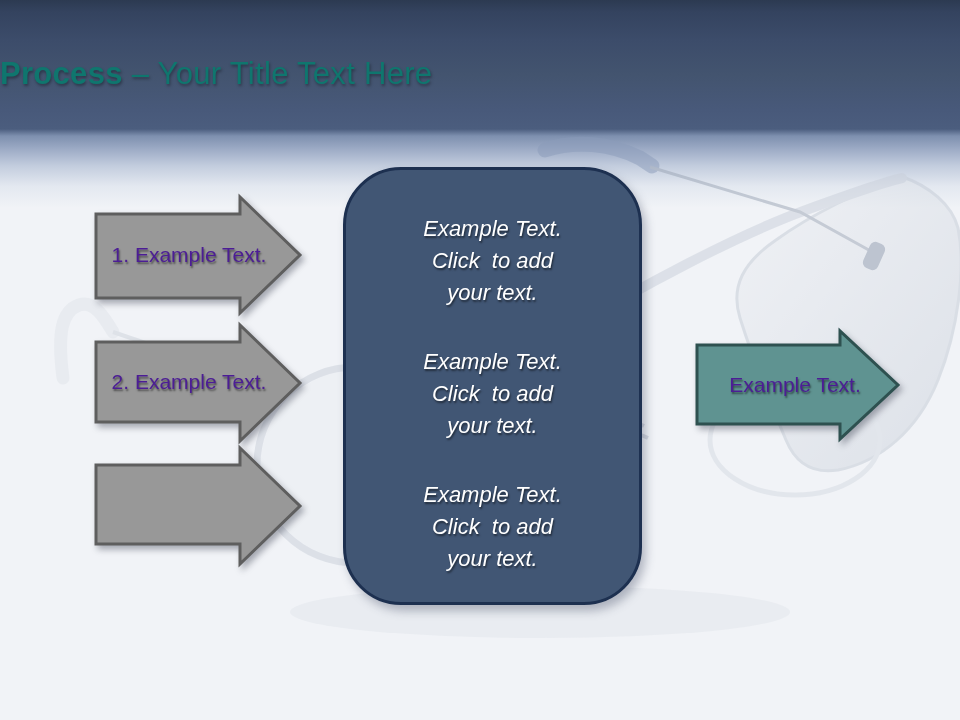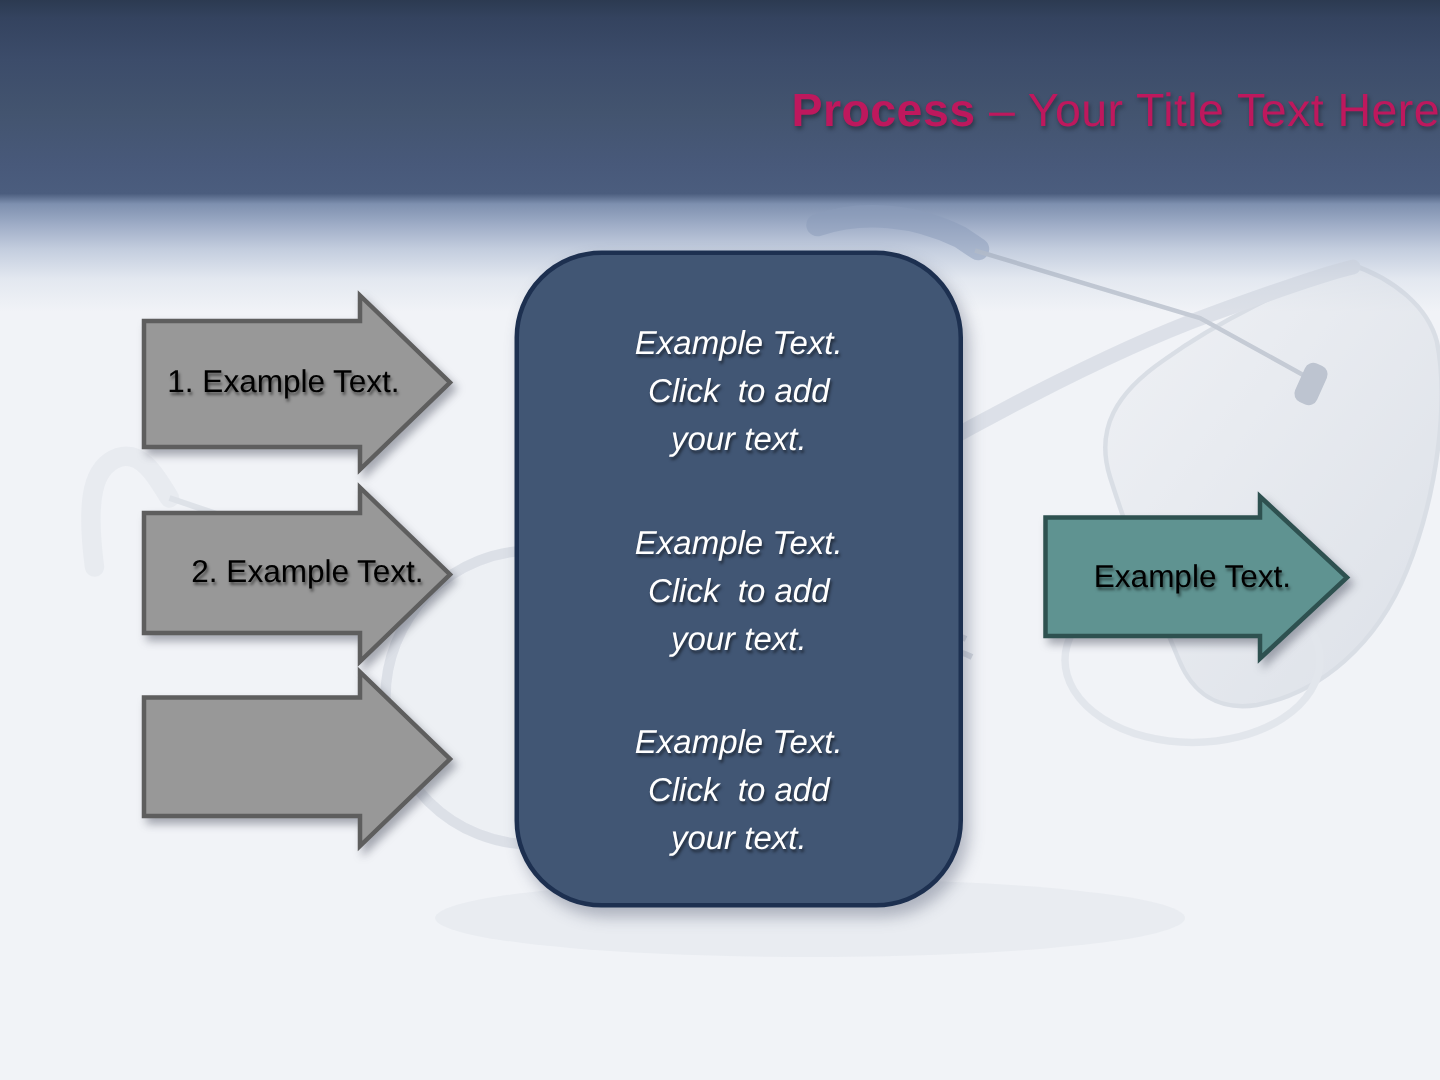--- a/index.html
+++ b/index.html
@@ -12,21 +12,21 @@
   .header-band {
     position:absolute; left:0; top:0; width:960px; height:210px;
     background:linear-gradient(180deg,
       #2c3a51 0px, #34435f 12px, #3c4c6a 40px, #43546f 75px,
       #48597a 110px, #4b5d7e 129px, #7e90af 136px, #9fadc7 150px,
       #c3cdde 166px, #e3e8f0 186px, #f1f3f7 208px);
   }
   
   .slide-title {
     position:absolute; left:0; top:56px; width:960px;
-    text-align:right; color:#be185d; font-size:31px; line-height:36px;
+    text-align:left; color:#0f766e; font-size:31px; line-height:36px;
     letter-spacing:.3px; text-shadow:1px 2px 3px rgba(0,0,0,.35);
     white-space:pre;
   }
   .slide-title .bold { font-weight:bold; }
   
   .bg-art { position:absolute; left:0; top:0; }
   
   .shape-layer { position:absolute; left:0; top:0; }
   .gray-arrow  { fill:#989898; stroke:#5e5e5e; stroke-width:3; }
   .teal-arrow  { fill:#5f9391; stroke:#2e5150; stroke-width:3; }
@@ -40,25 +40,25 @@
     padding-top:43px; gap:37px;
   }
   .box-group {
     text-align:center; font-style:italic; font-size:22px; line-height:32px;
     color:#ffffff; text-shadow:1px 2px 2px rgba(0,0,0,.5);
   }
   .box-line { display:block; white-space:pre; }
   
   .arrow-label {
     position:absolute; height:28px; display:flex; align-items:center;
-    justify-content:center; color:#000000; font-size:21px;
+    justify-content:center; color:#4c1d95; font-size:21px;
     text-shadow:1px 2px 2px rgba(0,0,0,.5); white-space:pre;
   }
   .lbl-1 { left:96px;  top:241px; width:186px; }
-  .lbl-2 { left:96px;  top:368px; width:186px;margin-left:16px; }
+  .lbl-2 { left:96px;  top:368px; width:186px; }
   .lbl-3 { left:96px;  top:491px; width:186px; }
   .lbl-r { left:699px; top:371px; width:192px; }
 </style>
 </head>
 <body>
 
 <div class="slide">
 
   <div class="header-band"></div>
 

